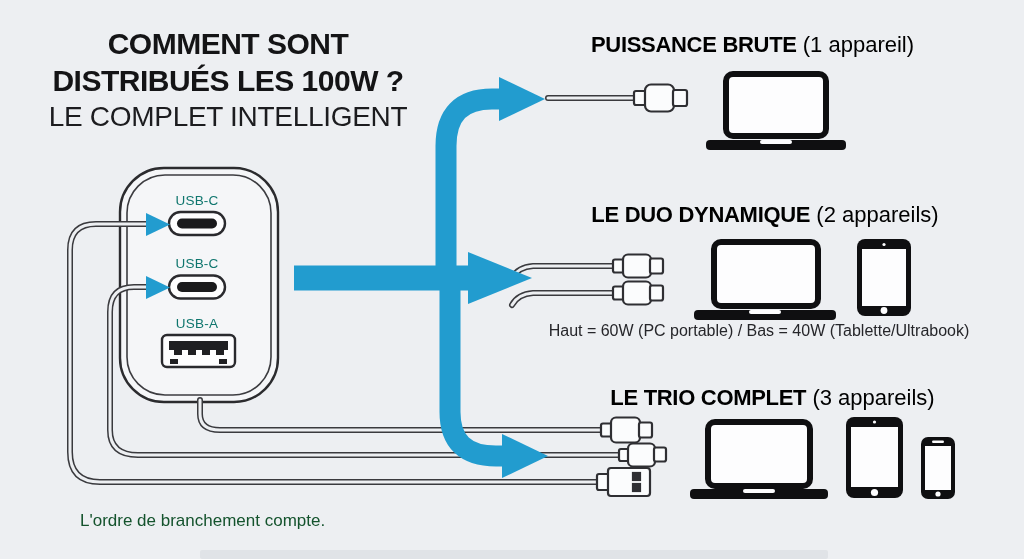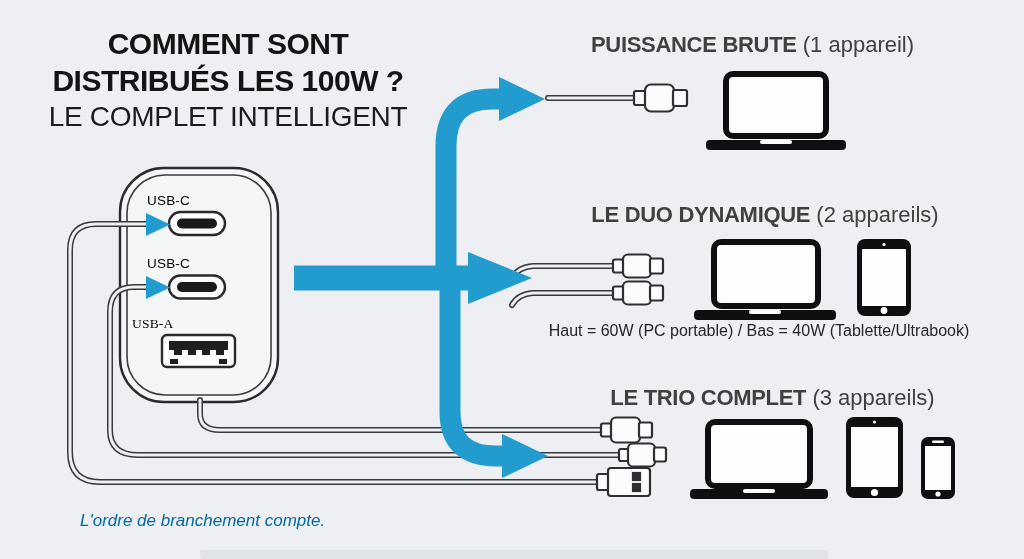--- a/index.html
+++ b/index.html
@@ -6,26 +6,26 @@
   body{font-family:"Liberation Sans", sans-serif; background:#dfe1e4;}
   .stage{
     position:relative; width:1024px; height:559px; overflow:hidden;
     background:#edeff2; margin:0 auto;padding-left:16px;
   }
   .layer{position:absolute; left:0; top:0; width:1024px; height:559px;}
   .txt{position:absolute; color:#19191b;}
   .title-block{left:28px; top:26px; width:400px; text-align:center;}
   .title-line{font-weight:bold; font-size:30px; line-height:1.22; letter-spacing:-0.5px; color:#141416;}
   .subtitle{font-size:28px; line-height:1.25; letter-spacing:-0.3px; color:#1c1c1f; font-weight:400;}
-  .sec-head{text-align:center; font-size:22px; white-space:nowrap; color:#404040;}
+  .sec-head{text-align:center; font-size:22px; white-space:nowrap; color:#000000;}
   .sec-head .b{font-weight:bold; letter-spacing:-0.3px;}
   .sec-head .r{font-weight:400;}
   .caption{text-align:center; font-size:16px; color:#26262a; white-space:nowrap;}
-  .port-label{width:100px; font-size:13.5px; color:#000000; letter-spacing:0.2px;}
-  .footer-note{font-size:17px; color:#0369a1;font-style:italic;}
+  .port-label{width:100px; text-align:center; font-size:13.5px; color:#0f766e; letter-spacing:0.2px;}
+  .footer-note{font-size:17px; color:#14532d;}
   svg{display:block;}
 </style>
 </head>
 <body>
 
 <div class="stage">
 
   <svg class="layer" viewBox="0 0 1024 559">
     <defs>
       <path id="cabA" d="M146,224 L96,224 Q70,224 70,250 L70,452 Q70,482 100,482 L597,482"></path>
@@ -170,21 +170,21 @@
   <div class="layer">
 
     <div class="txt title-block">
       <div class="title-line">COMMENT SONT</div>
       <div class="title-line">DISTRIBUÉS LES 100W ?</div>
       <div class="subtitle">LE COMPLET INTELLIGENT</div>
     </div>
 
     <div class="txt port-label" style="left:147px; top:193px;">USB-C</div>
     <div class="txt port-label" style="left:147px; top:256px;">USB-C</div>
-    <div class="txt port-label" style="left:132px; top:316px;font-family:Liberation Serif, serif;">USB-A</div>
+    <div class="txt port-label" style="left:147px; top:316px;">USB-A</div>
 
     <div class="txt sec-head" style="left:535px; top:32px; width:435px;">
       <span class="b">PUISSANCE BRUTE</span>
       <span class="r">(1 appareil)</span>
     </div>
 
     <div class="txt sec-head" style="left:540px; top:202px; width:450px;">
       <span class="b">LE DUO DYNAMIQUE</span>
       <span class="r">(2 appareils)</span>
     </div>

